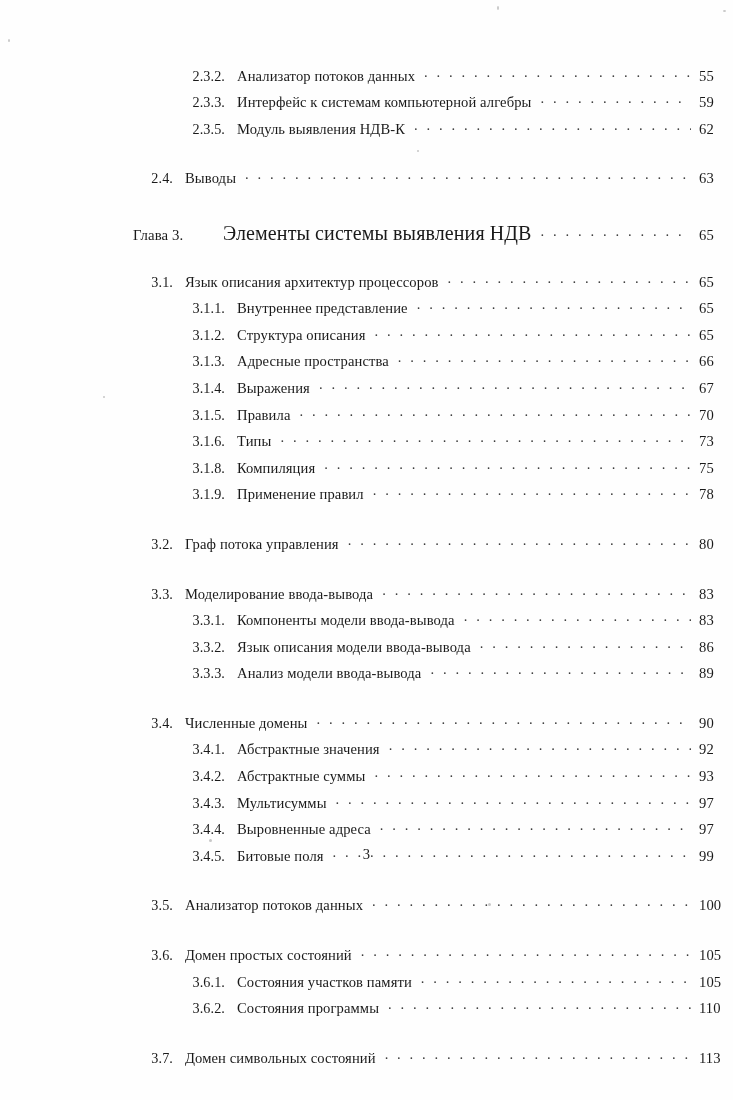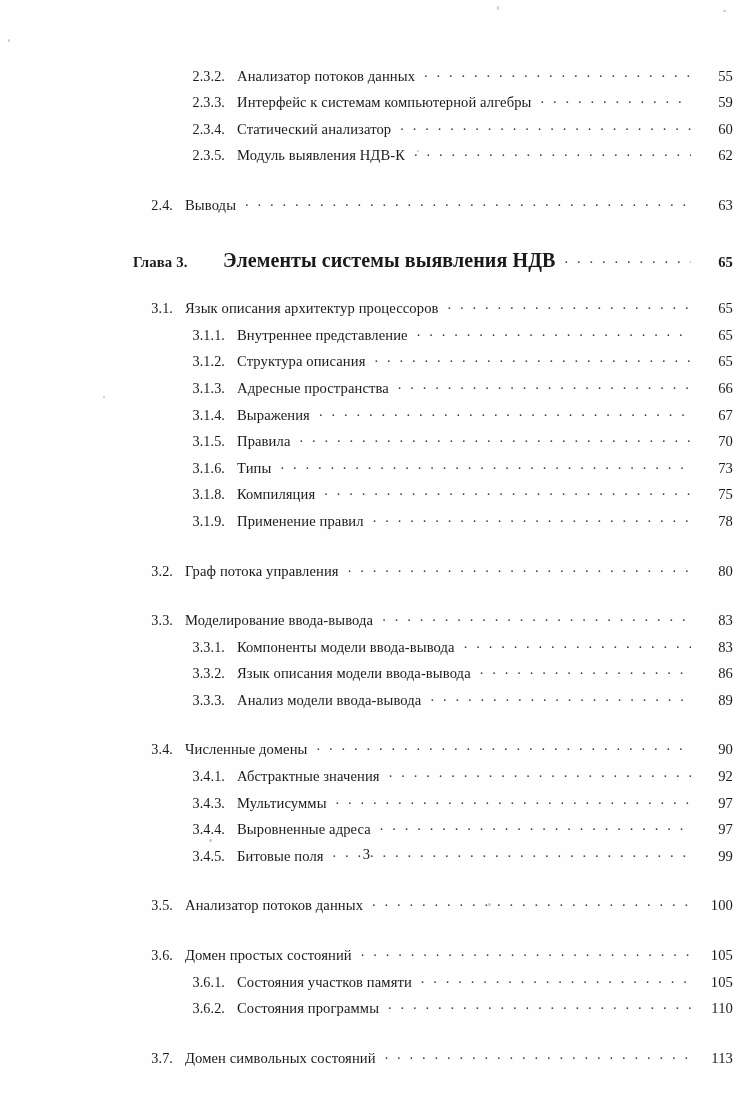--- a/index.html
+++ b/index.html
@@ -77,36 +77,36 @@
     bottom: 0;
     white-space: nowrap;
     letter-spacing: 2.6px;
     font-size: 14.6px;
     color: #3a3a3a;
   }
 
   .pageno {
     flex: 0 0 auto;
     width: 34px;
-    text-align: right;
+    text-align: left;
     padding-left: 6px;
     font-size: 14.6px;
   }
 
   
   
   .lvl1 { padding-left: 133px; margin-top: 23px; }
   .lvl1 > .num { width: 40px; padding-right: 12px; }
 
   
   .lvl2 { padding-left: 133px; }
   .lvl2 > .num { width: 92px; padding-right: 12px; }
 
   
-  .chapter { padding-left: 133px; font-weight: bold; }
+  .chapter { padding-left: 133px; font-weight: normal; }
   .chapter > .num { width: 76px; padding-right: 14px; text-align: left; font-size: 14.8px; }
   .chapter > .title { font-size: 20px; }
   .chapter .leader::before { font-weight: normal; }
 
   .gap-before { margin-top: 27px; }
 
   
   #folio {
     position: absolute;
     top: 846px;
@@ -139,26 +139,20 @@
         <span class="leader"></span>
         <span class="pageno">55</span>
       </div>
       <div class="row lvl2">
         <span class="num">2.3.3.</span>
         <span class="title">Интерфейс к системам компьютерной алгебры</span>
         <span class="leader"></span>
         <span class="pageno">59</span>
       </div>
       <div class="row lvl2">
-        <span class="num">2.3.4.</span>
-        <span class="title">Статический анализатор</span>
-        <span class="leader"></span>
-        <span class="pageno">60</span>
-      </div>
-      <div class="row lvl2">
         <span class="num">2.3.5.</span>
         <span class="title">Модуль выявления НДВ-К</span>
         <span class="leader"></span>
         <span class="pageno">62</span>
       </div>
       <div class="row lvl1">
         <span class="num">2.4.</span>
         <span class="title">Выводы</span>
         <span class="leader"></span>
         <span class="pageno">63</span>
@@ -259,20 +253,26 @@
         <span class="leader"></span>
         <span class="pageno">90</span>
       </div>
       <div class="row lvl2">
         <span class="num">3.4.1.</span>
         <span class="title">Абстрактные значения</span>
         <span class="leader"></span>
         <span class="pageno">92</span>
       </div>
       <div class="row lvl2">
+        <span class="num">3.4.2.</span>
+        <span class="title">Абстрактные суммы</span>
+        <span class="leader"></span>
+        <span class="pageno">93</span>
+      </div>
+      <div class="row lvl2">
         <span class="num">3.4.3.</span>
         <span class="title">Мультисуммы</span>
         <span class="leader"></span>
         <span class="pageno">97</span>
       </div>
       <div class="row lvl2">
         <span class="num">3.4.4.</span>
         <span class="title">Выровненные адреса</span>
         <span class="leader"></span>
         <span class="pageno">97</span>

